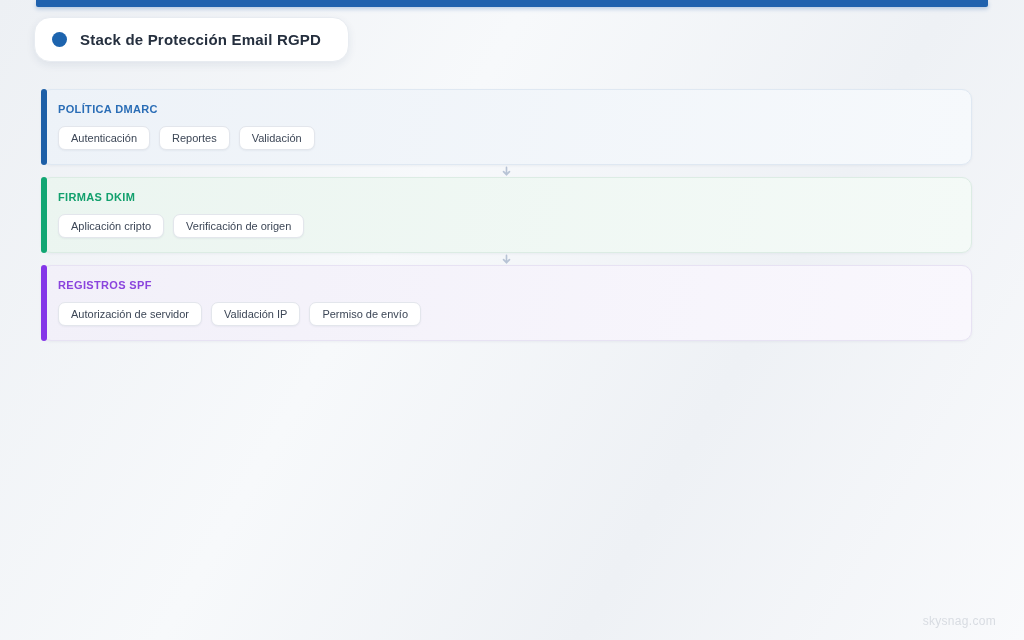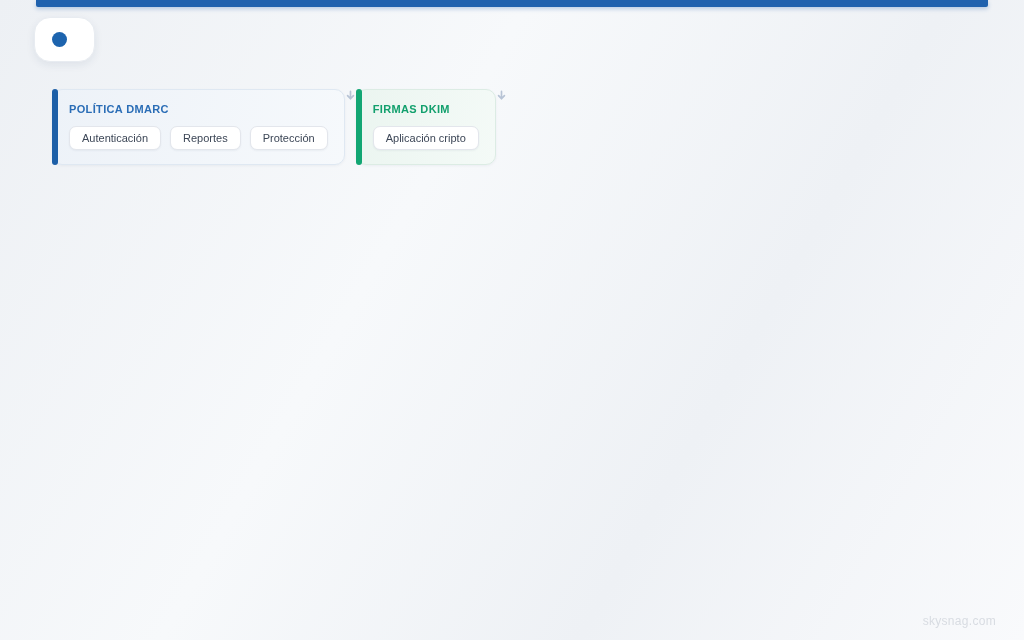--- a/index.html
+++ b/index.html
@@ -22,22 +22,22 @@
     border:1px solid #e8ecf1;
     border-radius:16px;
     box-shadow:0 3px 8px rgba(20,45,90,.08);
   }
   .dot { width:15px; height:15px; border-radius:50%; flex:0 0 auto; }
   .title-text {
     font-size:15px; font-weight:700; color:#252f3e; letter-spacing:.2px;
     white-space:nowrap;
   }
   .stack {
-    position:absolute; left:52px; right:52px; top:89px;
-    display:flex; flex-direction:row;
+    position:absolute; left:41px; right:52px; top:89px;
+    display:flex; flex-direction:column;
   }
   .card {
     position:relative; height:76px;
     border-radius:10px;
     background:linear-gradient(100deg, var(--bg1), var(--bg2));
     border:1px solid var(--bd);
     padding:13px 16px 0 16px;
     box-shadow:0 1px 3px rgba(25,45,85,.05);
   }
   .accent {
@@ -70,50 +70,61 @@
     font-size:12px; color:#d8dce2; letter-spacing:.3px;
   }
 </style>
 </head>
 <body>
 
 <div class="topbar" style="background: rgb(32, 98, 174);"></div>
 
 <div class="title-pill">
   <span class="dot" style="background: rgb(29, 100, 174);"></span>
+  <span class="title-text">Stack de Protección Email RGPD</span>
 </div>
 
 <div class="stack">
 
   <section class="card card-0" style="--accent: #1d5fa7; --title: #2a6db6; --bg1: #edf2f8; --bg2: #f6f9fc; --bd: #dfe8f2;">
     <span class="accent"></span>
     <div class="card-title">POLÍTICA DMARC</div>
     <div class="chips">
       <span class="chip">Autenticación</span>
       <span class="chip">Reportes</span>
-      <span class="chip">Protección</span>
+      <span class="chip">Validación</span>
     </div>
   </section>
 
   <div class="connector" style="color: rgb(183, 195, 213);">
     <svg width="11" height="11" viewBox="0 0 12 12">
       <path d="M6 1.5 V9 M2.8 6.2 L6 9.6 L9.2 6.2" fill="none" stroke="currentColor" stroke-width="1.8" stroke-linecap="round" stroke-linejoin="round"></path>
     </svg>
   </div>
 
   <section class="card card-1" style="--accent: #12a673; --title: #12a06d; --bg1: #ebf5f0; --bg2: #f4faf7; --bd: #dcece4;">
     <span class="accent"></span>
     <div class="card-title">FIRMAS DKIM</div>
     <div class="chips">
       <span class="chip">Aplicación cripto</span>
+      <span class="chip">Verificación de origen</span>
     </div>
   </section>
 
   <div class="connector" style="color: rgb(183, 195, 213);">
     <svg width="11" height="11" viewBox="0 0 12 12">
       <path d="M6 1.5 V9 M2.8 6.2 L6 9.6 L9.2 6.2" fill="none" stroke="currentColor" stroke-width="1.8" stroke-linecap="round" stroke-linejoin="round"></path>
     </svg>
   </div>
 
+  <section class="card card-2" style="--accent: #8436e8; --title: #8a44dd; --bg1: #f2f0f9; --bg2: #f9f7fd; --bd: #e7e2f3;">
+    <span class="accent"></span>
+    <div class="card-title">REGISTROS SPF</div>
+    <div class="chips">
+      <span class="chip">Autorización de servidor</span>
+      <span class="chip">Validación IP</span>
+      <span class="chip">Permiso de envío</span>
+    </div>
+  </section>
 
 </div>
 
 <div class="watermark">skysnag.com</div>
 
 </body></html>

